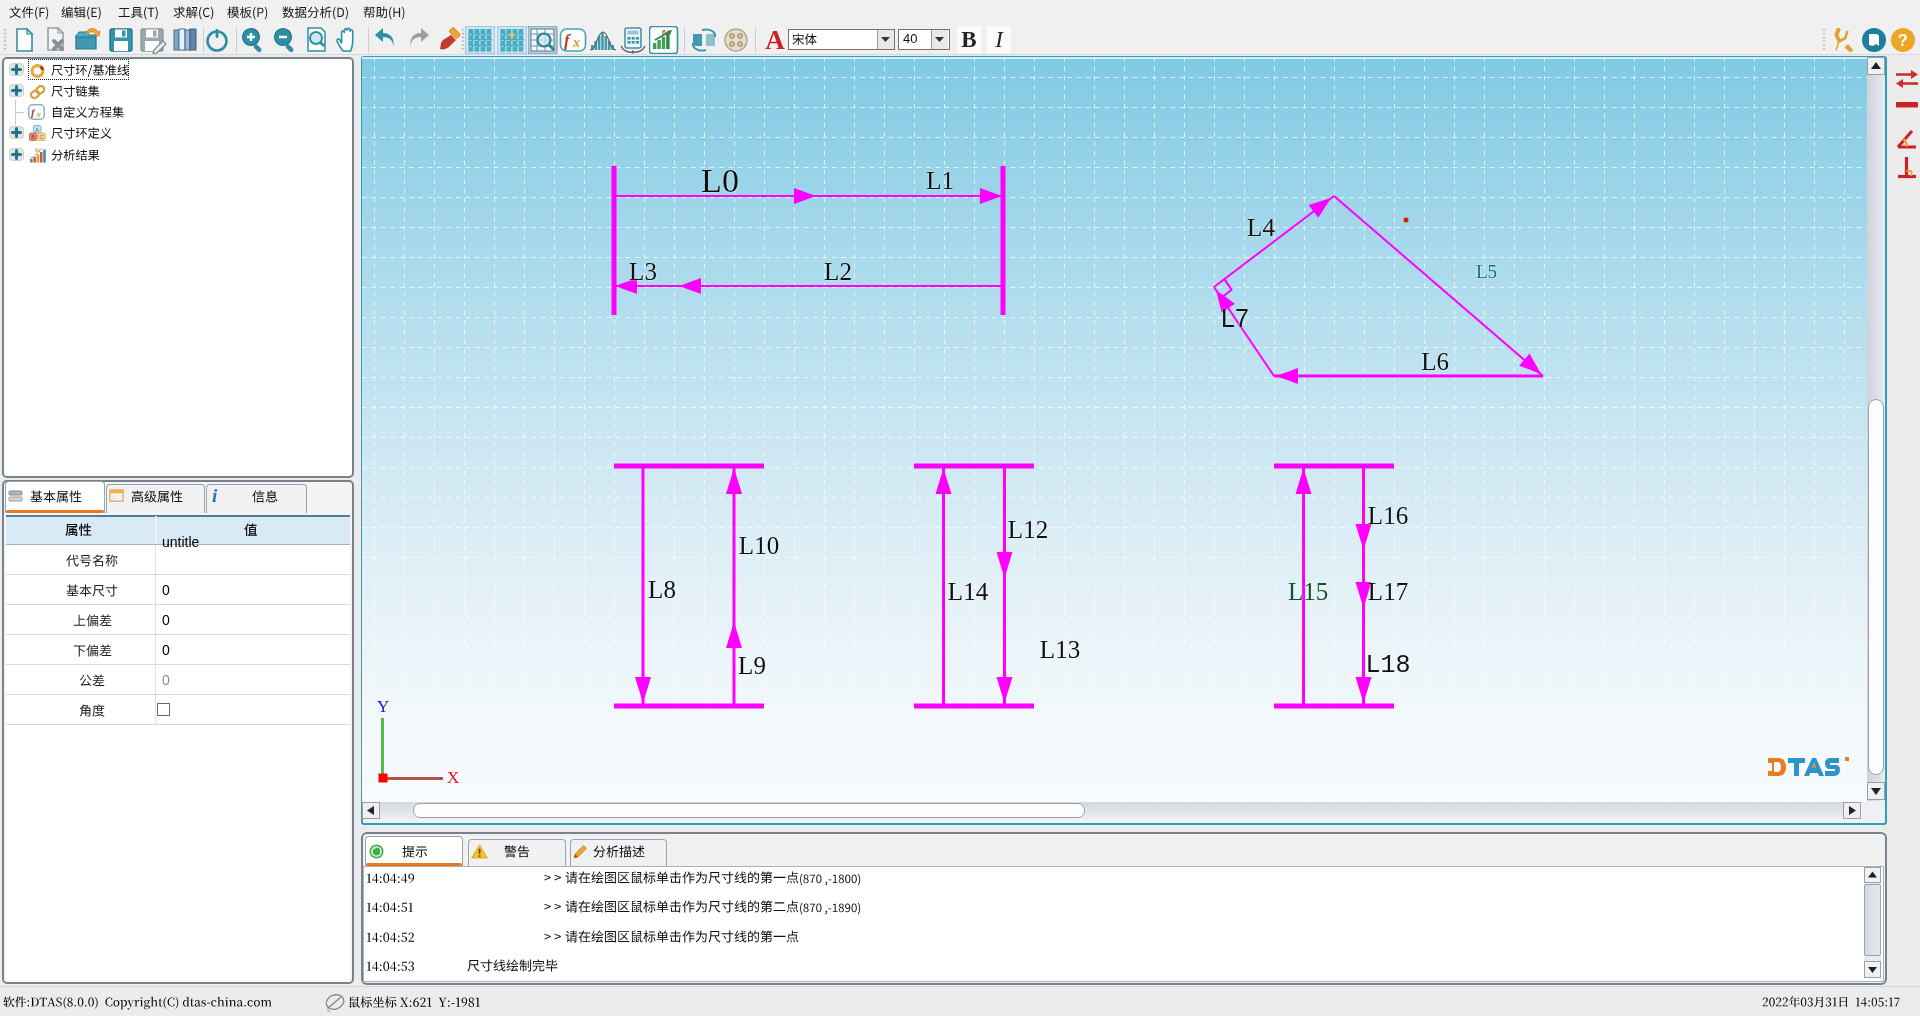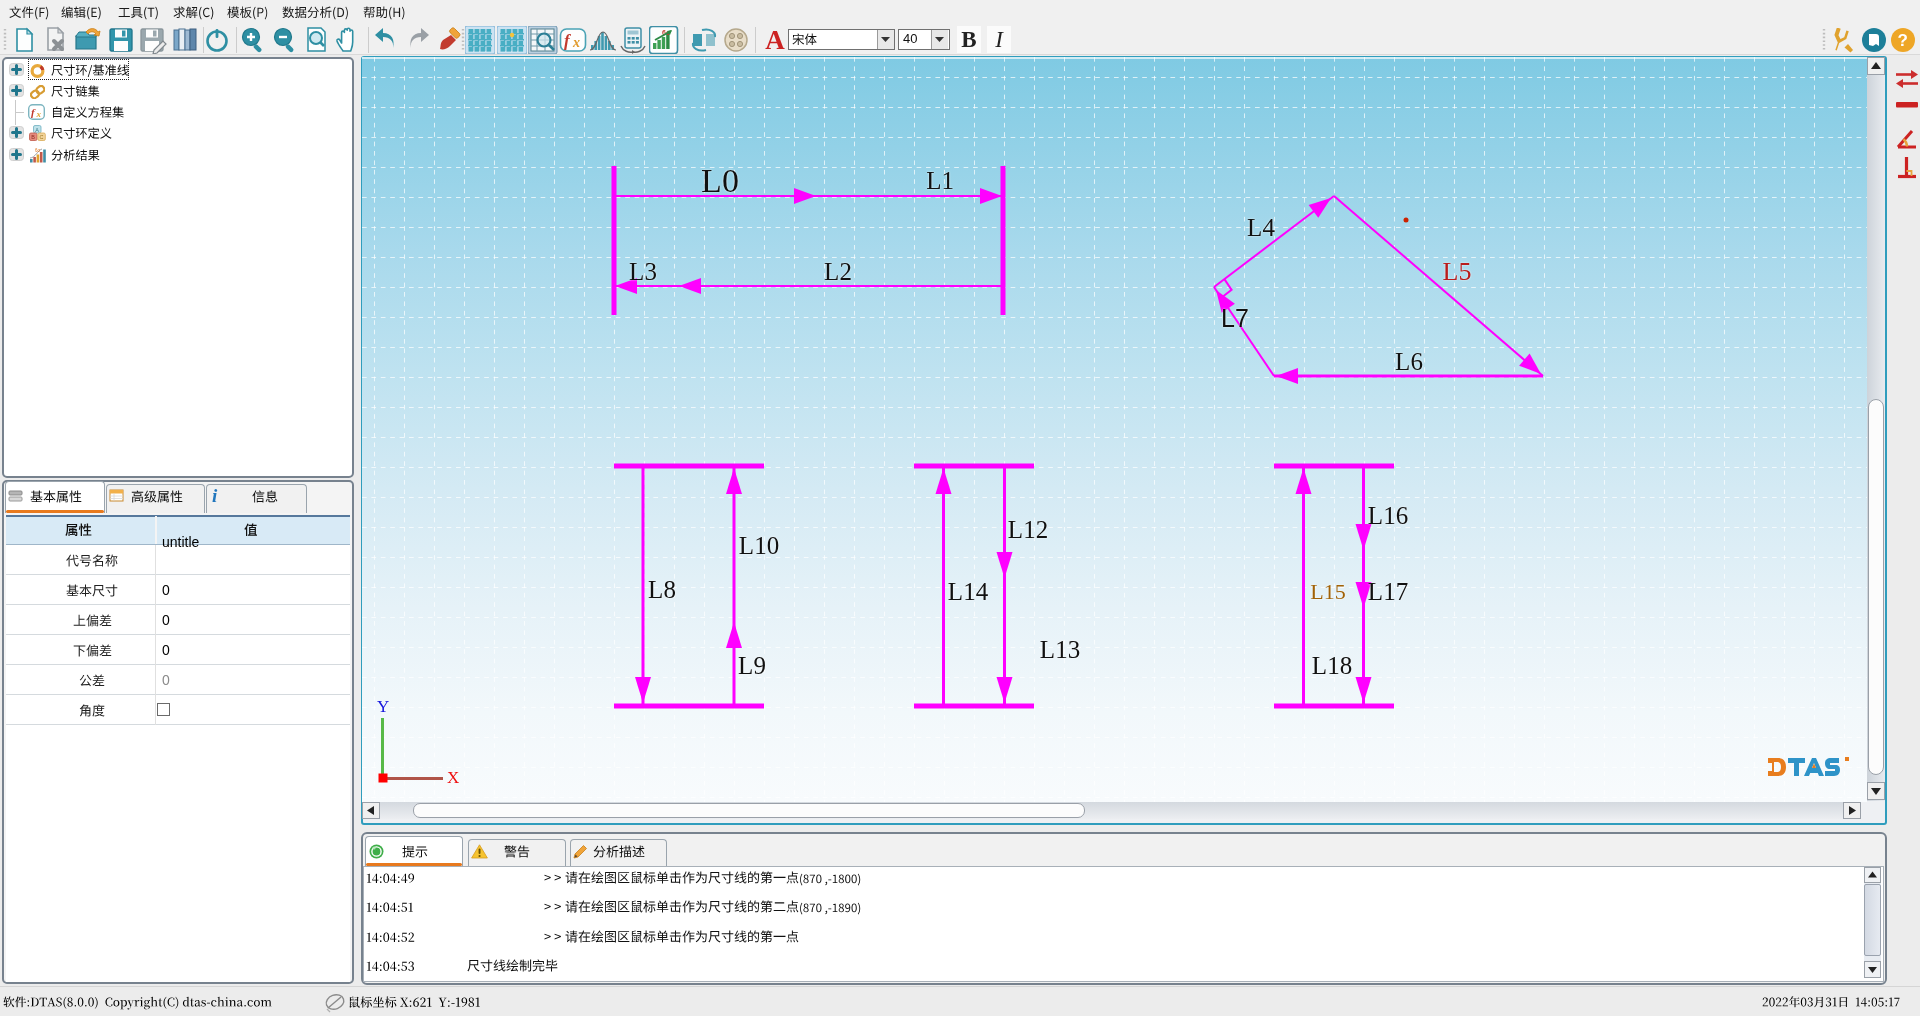--- a/index.html
+++ b/index.html
@@ -496,33 +496,33 @@
     <polygon points="1001.5,646.0 993.5,620.0 1009.5,620.0" fill="#ff00ff"></polygon>
     <line x1="20.5" y1="661" x2="20.5" y2="719" stroke="#57b947" stroke-width="3"></line>
     <line x1="25" y1="721.5" x2="81" y2="721.5" stroke="#b05448" stroke-width="3"></line>
     <rect x="16.5" y="716.5" width="9" height="9" fill="#ff0000"></rect>
   </svg>
 <div class="abs" style="left:680px;top:167px;width:80px;text-align:center;font-family:'Liberation Serif',serif;font-size:34px;color:#111;line-height:28px;text-shadow:0 0 2px rgba(255,255,255,0.9)">L0</div>
 <div class="abs" style="left:874px;top:167px;width:80px;text-align:right;font-family:'Liberation Serif',serif;font-size:25px;color:#111;line-height:28px;text-shadow:0 0 2px rgba(255,255,255,0.9)">L1</div>
 <div class="abs" style="left:603px;top:258px;width:80px;text-align:center;font-family:'Liberation Serif',serif;font-size:25px;color:#111;line-height:28px;text-shadow:0 0 2px rgba(255,255,255,0.9)">L3</div>
 <div class="abs" style="left:798px;top:258px;width:80px;text-align:center;font-family:'Liberation Serif',serif;font-size:25px;color:#111;line-height:28px;text-shadow:0 0 2px rgba(255,255,255,0.9)">L2</div>
 <div class="abs" style="left:1221px;top:214px;width:80px;text-align:center;font-family:'Liberation Serif',serif;font-size:25px;color:#111;line-height:28px;text-shadow:0 0 2px rgba(255,255,255,0.9)">L4</div>
-<div class="abs" style="left:1417px;top:258px;width:80px;text-align:center;font-family:'Liberation Serif',serif;font-size:26px;color:#b91c1c;line-height:28px;text-shadow:0 0 2px rgba(255,255,255,0.9)">L5</div>
-<div class="abs" style="left:1369px;top:348px;width:80px;text-align:center;font-family:'Liberation Serif',serif;font-size:25px;color:#111;line-height:28px;text-shadow:0 0 2px rgba(255,255,255,0.9)">L6</div>
+<div class="abs" style="left:1417px;top:258px;width:80px;text-align:right;font-family:'Liberation Serif',serif;font-size:19px;color:#0f766e;line-height:28px;text-shadow:0 0 2px rgba(255,255,255,0.9)">L5</div>
+<div class="abs" style="left:1369px;top:348px;width:80px;text-align:right;font-family:'Liberation Serif',serif;font-size:25px;color:#111;line-height:28px;text-shadow:0 0 2px rgba(255,255,255,0.9)">L6</div>
 <div class="abs" style="left:1221px;top:304px;width:80px;font-family:Liberation Sans, sans-serif;font-size:25px;color:#111;line-height:28px;text-shadow:0 0 2px rgba(255,255,255,0.9)">L7</div>
 <div class="abs" style="left:622px;top:576px;width:80px;text-align:center;font-family:'Liberation Serif',serif;font-size:25px;color:#111;line-height:28px;text-shadow:0 0 2px rgba(255,255,255,0.9)">L8</div>
 <div class="abs" style="left:719px;top:532px;width:80px;text-align:center;font-family:'Liberation Serif',serif;font-size:25px;color:#111;line-height:28px;text-shadow:0 0 2px rgba(255,255,255,0.9)">L10</div>
 <div class="abs" style="left:712px;top:652px;width:80px;text-align:center;font-family:'Liberation Serif',serif;font-size:25px;color:#111;line-height:28px;text-shadow:0 0 2px rgba(255,255,255,0.9)">L9</div>
 <div class="abs" style="left:988px;top:516px;width:80px;text-align:center;font-family:'Liberation Serif',serif;font-size:25px;color:#111;line-height:28px;text-shadow:0 0 2px rgba(255,255,255,0.9)">L12</div>
 <div class="abs" style="left:928px;top:578px;width:80px;text-align:center;font-family:'Liberation Serif',serif;font-size:25px;color:#111;line-height:28px;text-shadow:0 0 2px rgba(255,255,255,0.9)">L14</div>
 <div class="abs" style="left:1020px;top:636px;width:80px;text-align:center;font-family:'Liberation Serif',serif;font-size:25px;color:#111;line-height:28px;text-shadow:0 0 2px rgba(255,255,255,0.9)">L13</div>
 <div class="abs" style="left:1348px;top:502px;width:80px;text-align:center;font-family:'Liberation Serif',serif;font-size:25px;color:#111;line-height:28px;text-shadow:0 0 2px rgba(255,255,255,0.9)">L16</div>
-<div class="abs" style="left:1288px;top:578px;width:80px;text-align:center;font-family:'Liberation Serif',serif;font-size:22px;color:#a16207;line-height:28px;text-shadow:0 0 2px rgba(255,255,255,0.9)">L15</div>
+<div class="abs" style="left:1288px;top:578px;width:80px;font-family:'Liberation Serif',serif;font-size:25px;color:#14532d;line-height:28px;text-shadow:0 0 2px rgba(255,255,255,0.9)">L15</div>
 <div class="abs" style="left:1348px;top:578px;width:80px;text-align:center;font-family:'Liberation Serif',serif;font-size:25px;color:#111;line-height:28px;text-shadow:0 0 2px rgba(255,255,255,0.9)">L17</div>
-<div class="abs" style="left:1292px;top:652px;width:80px;text-align:center;font-family:Liberation Serif, serif;font-size:25px;color:#111;line-height:28px;text-shadow:0 0 2px rgba(255,255,255,0.9)">L18</div>
+<div class="abs" style="left:1348px;top:652px;width:80px;text-align:center;font-family:Liberation Mono, monospace;font-size:25px;color:#111;line-height:28px;text-shadow:0 0 2px rgba(255,255,255,0.9)">L18</div>
 <div class="abs" style="left:377px;top:697px;font-family:'Liberation Serif',serif;font-size:17px;color:#1515dd">Y</div>
 <div class="abs" style="left:447px;top:768px;font-family:'Liberation Serif',serif;font-size:17px;color:#ee1111">X</div>
 <svg class="abs" style="left:1768px;top:755px" width="82" height="26" viewBox="0 0 82 26">
 <g fill="#e87d1e">
  <path d="M0 3h10c5 0 8 3 8 9s-3 9-8 9H0v-5h4v-8H0zM6 17h3c2.5 0 4-1.5 4-5s-1.5-5-4-5H6z"></path>
 </g>
 <g fill="#2e93c8">
  <path d="M20 3h17v5h-6v13h-5V8h-6z"></path>
  <path d="M36 21L44 3h4l8 18h-5l-1.2-3h-7.6L41 21zM44 13h4l-2-5z" fill-rule="evenodd"></path>
  <path d="M57 8c0-3 2-5 6-5h8v5h-9v2h5c4 0 5 2 5 5s-2 6-6 6h-9v-5h10v-2h-5c-3 0-5-2-5-6z"></path>

